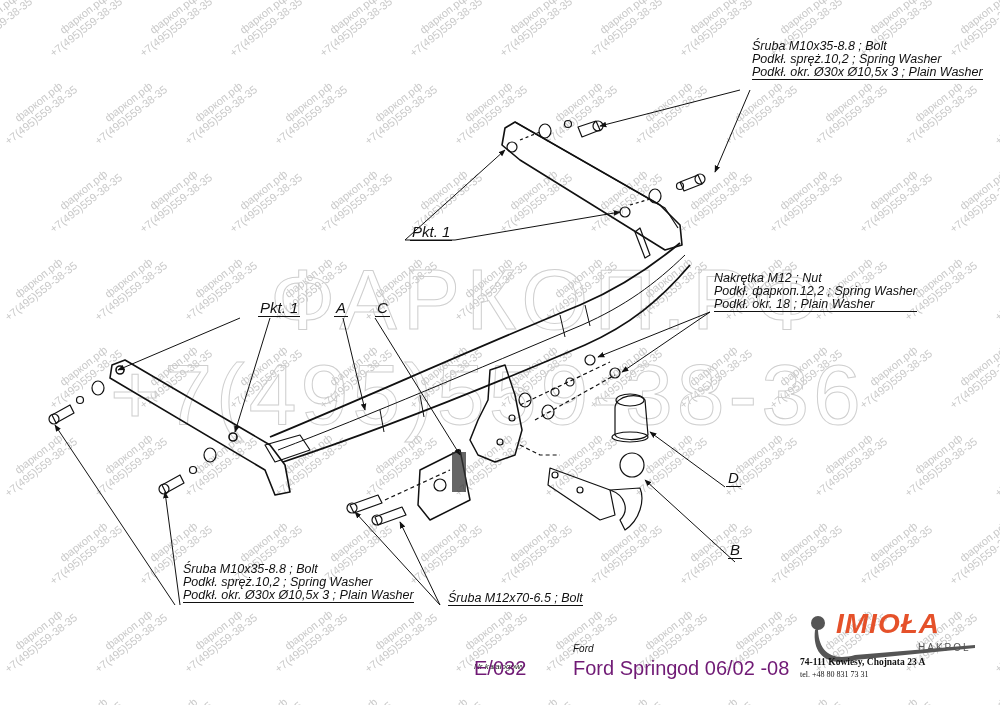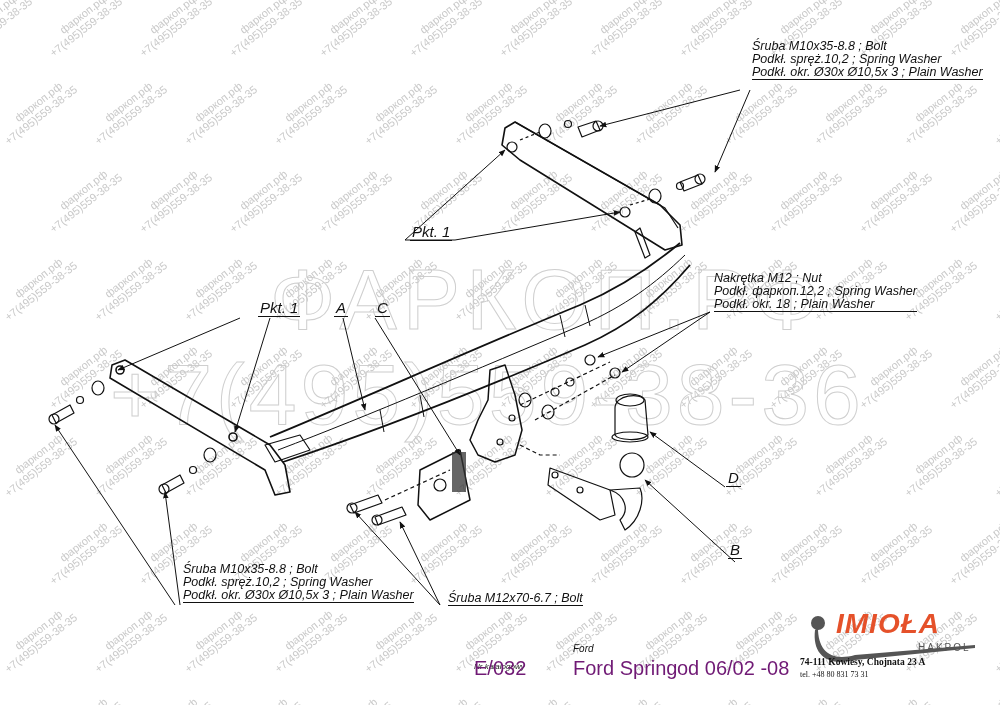--- a/index.html
+++ b/index.html
@@ -273,21 +273,21 @@
   <span class="ln ul">Podkł. okr. 18 ; Plain Washer</span>
 </div>
 
 <div class="callout" style="left:183px; top:563px;">
   <span class="ln">Śruba M10x35-8.8 ;  Bolt</span>
   <span class="ln">Podkł. spręż.10,2 ; Spring Washer</span>
   <span class="ln ul">Podkł. okr.  Ø30x Ø10,5x 3 ; Plain Washer</span>
 </div>
 
 <div class="callout" style="left:448px; top:592px;">
-  <span class="ln ul">Śruba M12x70-6.7 ;  Bolt</span>
+  <span class="ln ul">Śruba M12x70-6.5 ;  Bolt</span>
 </div>
 
 <div class="label" style="left:410px; top:224px;">Pkt. 1</div>
 <div class="label" style="left:258px; top:300px;">Pkt. 1</div>
 <div class="label" style="left:334px; top:300px;">A</div>
 <div class="label" style="left:375px; top:300px;">C</div>
 <div class="label" style="left:726px; top:470px;">D</div>
 <div class="label" style="left:728px; top:542px;">B</div>
 
 <div class="footer-small" style="left:474px; top:662px;">Nr katalogowy</div>

